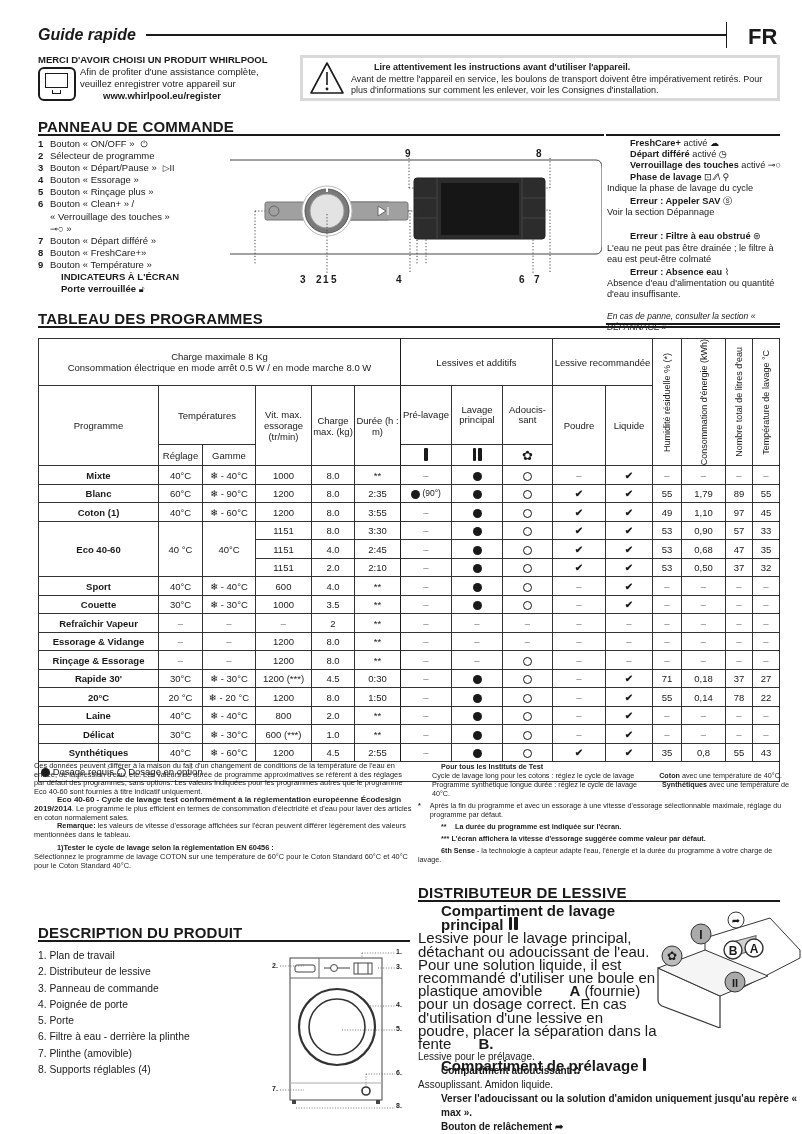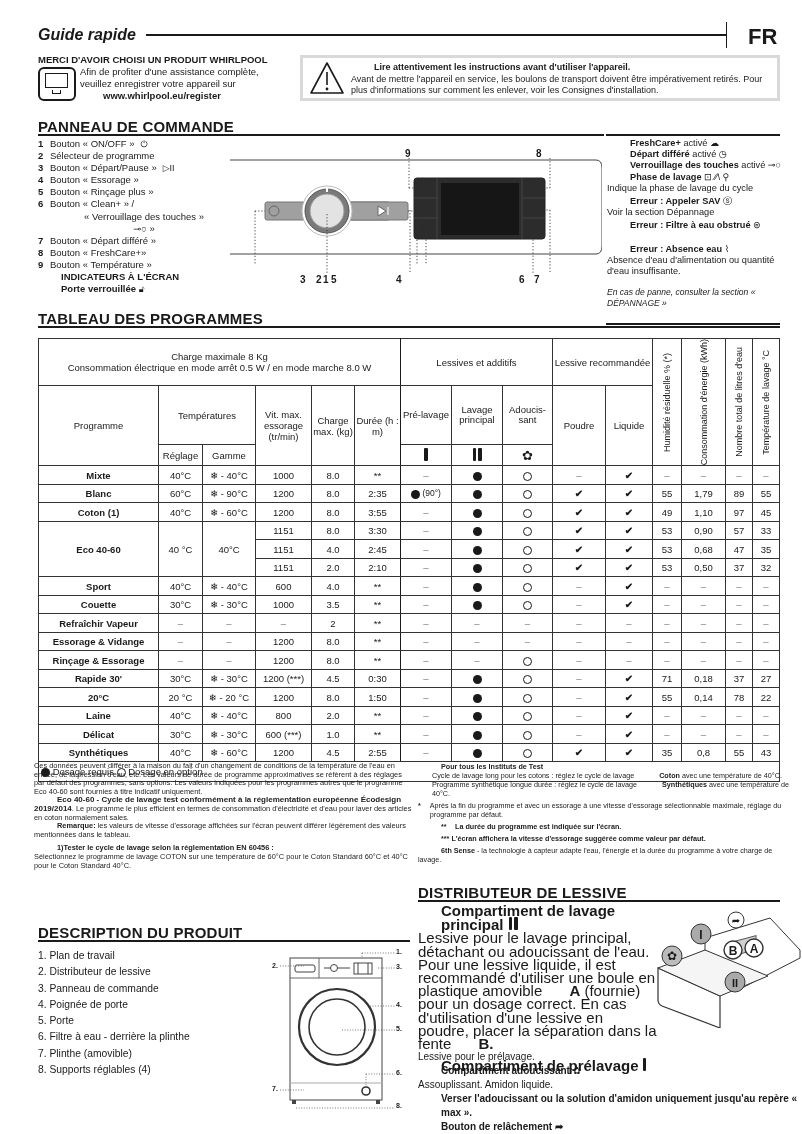--- a/index.html
+++ b/index.html
@@ -27,21 +27,21 @@
   
   .section-title { font-size: 15px; font-weight: bold; letter-spacing: 0.2px; }
   .rule { height: 1.5px; background: #1a1a1a; }
 
   #panel-title { left: 38px; top: 118px; }
   #panel-rule { left: 38px; top: 134px; width: 566px; }
   #panel-rule-right { left: 606px; top: 134px; width: 174px; }
 
   #panel-list { left: 38px; top: 138px; font-size: 9.5px; line-height: 12.1px; width: 200px; }
   #panel-list .num { font-weight: bold; display: inline-block; width: 12px; }
-  #panel-list .indent { padding-left: 12px; text-align: center; }
+  #panel-list .indent { padding-left: 12px; }
   #panel-list .ico { font-size: 9px; margin-left: 6px; }
 
   #panel-drawing { left: 230px; top: 148px; width: 372px; height: 140px; }
   .callout { position: absolute; font-size: 10px; font-weight: bold; }
 
   #indicators { left: 607px; top: 138px; width: 178px; font-size: 9.2px; line-height: 11.2px; }
   #indicators .it { font-style: italic; font-size: 8.5px; }
   #ind-bottom-rule { left: 606px; top: 323px; width: 174px; height: 1.5px; background: #1a1a1a; }
 
   #table-title { left: 38px; top: 310px; }
@@ -191,22 +191,23 @@
 </div>
 
 <div class="abs" id="indicators">
   <div><b>FreshCare+</b><span> activé</span> <span>☁︎</span></div>
   <div><b>Départ différé</b><span> activé</span> <span>◷</span></div>
   <div><b>Verrouillage des touches</b><span> activé ⊸○</span></div>
   <div><b>Phase de lavage</b> <span>⊡ ⁄⁄\ ⚲</span></div>
   <div>Indique la phase de lavage du cycle</div>
   <div style="margin-top:2px"><b>Erreur : Appeler SAV</b> <span>ⓢ</span></div>
   <div>Voir la section Dépannage</div>
-  <div style="margin-top:2px"><b>Erreur : Filtre à eau obstrué</b> <span>⊜</span></div>
-  <div style="margin-top:12px"><b>Erreur : Absence eau</b> <span>⌇</span></div>
+  <div style="margin-top:13px"><b>Erreur : Filtre à eau obstrué</b> <span>⊜</span></div>
+  <div>L'eau ne peut pas être drainée ; le filtre à eau est peut-être colmaté</div>
+  <div style="margin-top:2px"><b>Erreur : Absence eau</b> <span>⌇</span></div>
   <div>Absence d'eau d'alimentation ou quantité d'eau insuffisante.</div>
   <div class="it" style="margin-top:10px">En cas de panne, consulter la section « DÉPANNAGE »</div>
 </div>
 <div class="abs" id="ind-bottom-rule"></div>
 
 <div class="abs section-title" id="table-title">TABLEAU DES PROGRAMMES</div>
 <div class="abs rule" id="table-rule"></div>
 
 <table class="abs" id="prog-table">
   <colgroup>
@@ -618,21 +619,21 @@
   <span class="callout" style="left:126px;top:121px;font-size:7px;">6.</span>
   <span class="callout" style="left:2px;top:137px;font-size:7px;">7.</span>
   <span class="callout" style="left:126px;top:154px;font-size:7px;">8.</span>
 </div>
 
 <div class="abs section-title" id="dist-title">DISTRIBUTEUR DE LESSIVE</div>
 <div class="abs rule" id="dist-rule"></div>
 
 <div class="abs" id="dist-text">
   <div class="b"><span>Compartiment de lavage principal</span> <span class="bar2"></span><span class="bar2"></span></div>
-  <div><span>Lessive pour le lavage principal, détachant ou adoucissant de l'eau. Pour une lessive liquide, il est recommandé d'utiliser une boule en plastique amovible </span><b>A</b><span> (fournie) pour un dosage correct. En cas d'utilisation d'une lessive en poudre, placer la séparation dans la fente </span><b>B.</b></div>
+  <div><span>Lessive pour le lavage principal, détachant ou adoucissant de l'eau. Pour une solution liquide, il est recommandé d'utiliser une boule en plastique amovible </span><b>A</b><span> (fournie) pour un dosage correct. En cas d'utilisation d'une lessive en poudre, placer la séparation dans la fente </span><b>B.</b></div>
   <div class="b" style="margin-top:8px"><span>Compartiment de prélavage</span> <span class="bar1"></span></div>
 </div>
 
 <div class="abs" id="dist-text2">
   <div>Lessive pour le prélavage.</div>
   <div class="b"><span>Compartiment adoucissant</span> <span style="font-weight:normal">✿</span></div>
   <div>Assouplissant. Amidon liquide.</div>
   <div class="b">Verser l'adoucissant ou la solution d'amidon uniquement jusqu'au repère « max ».</div>
   <div class="b"><span>Bouton de relâchement</span> <span>➦</span></div>
 

